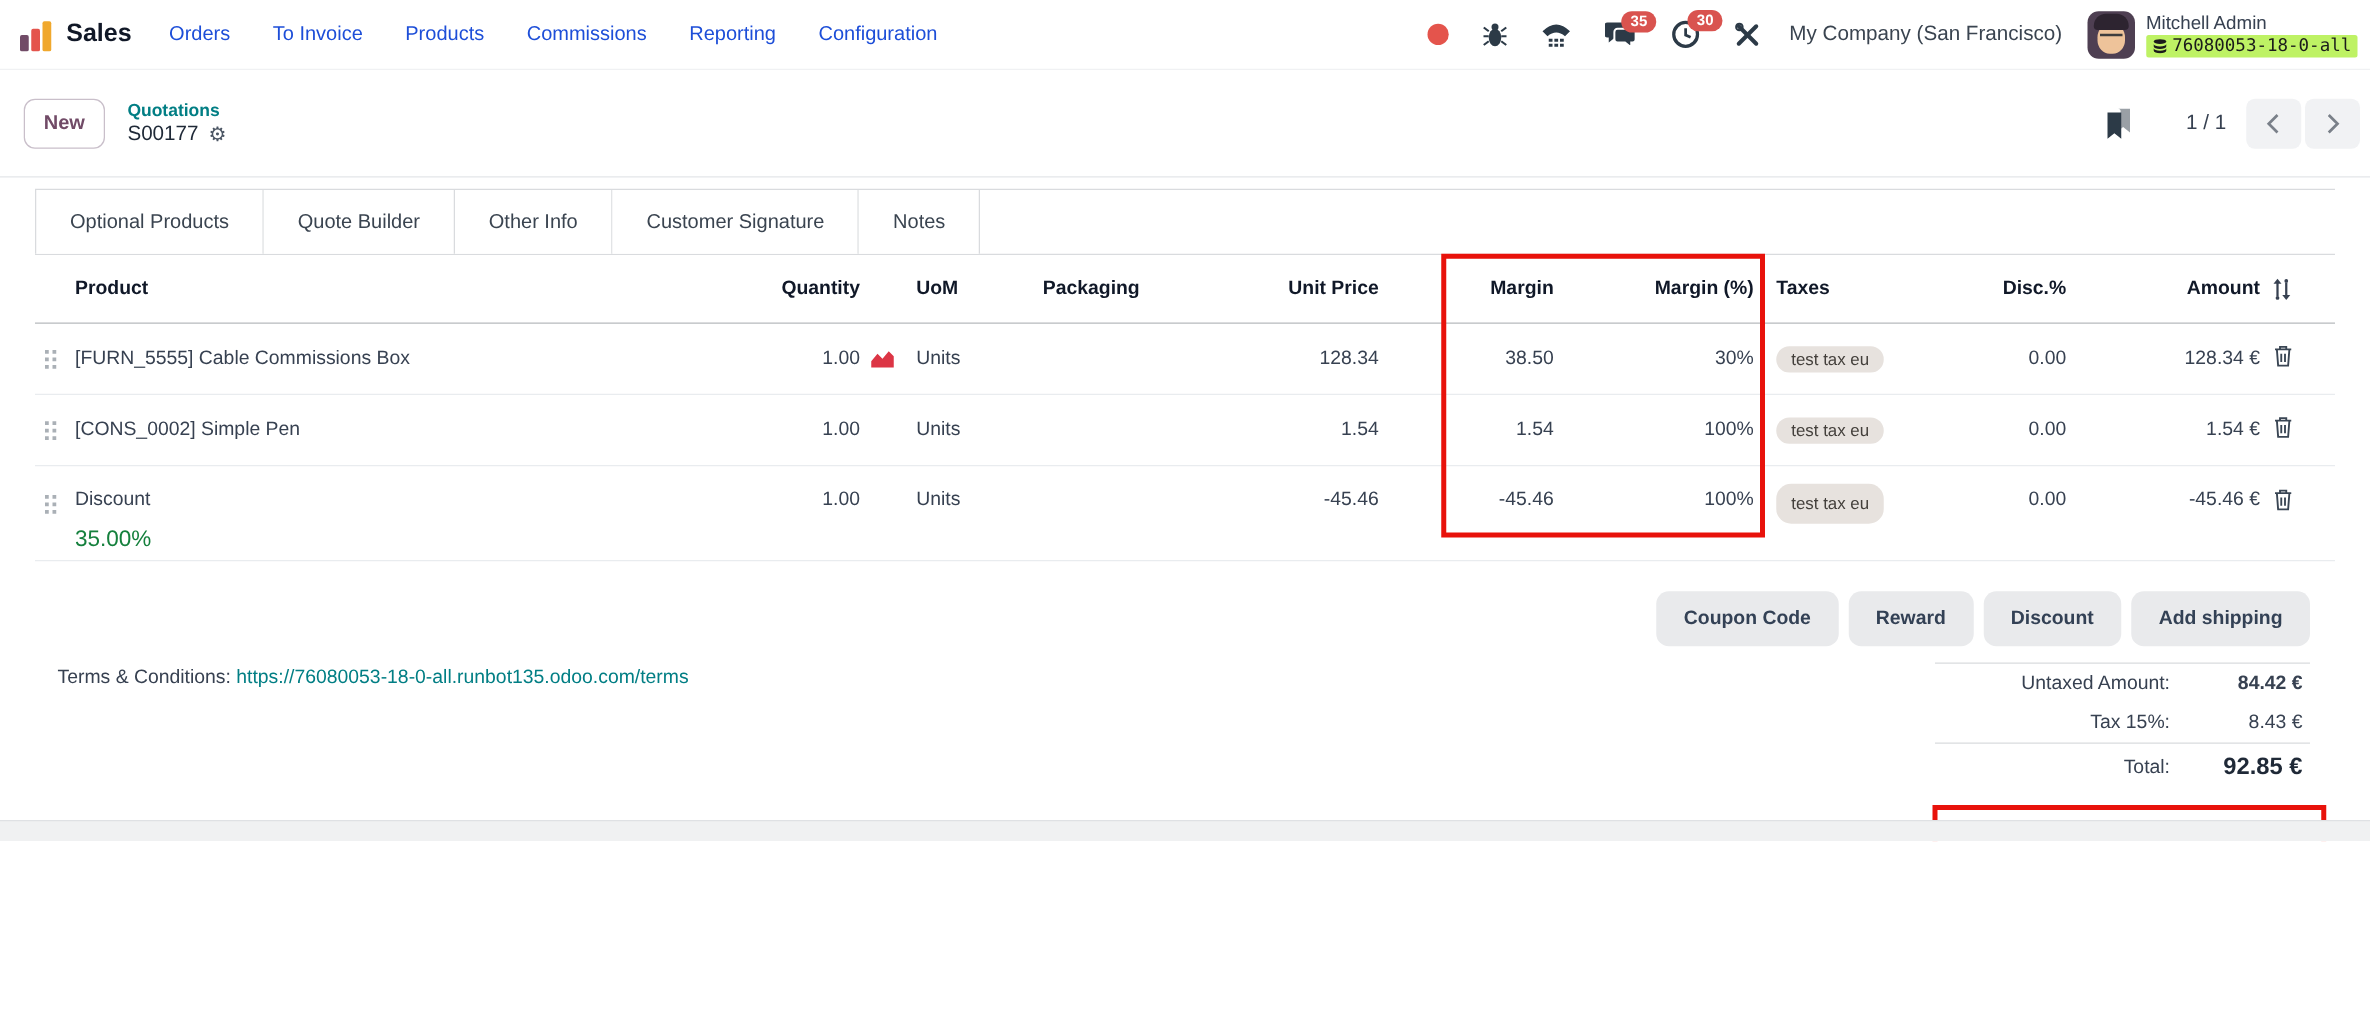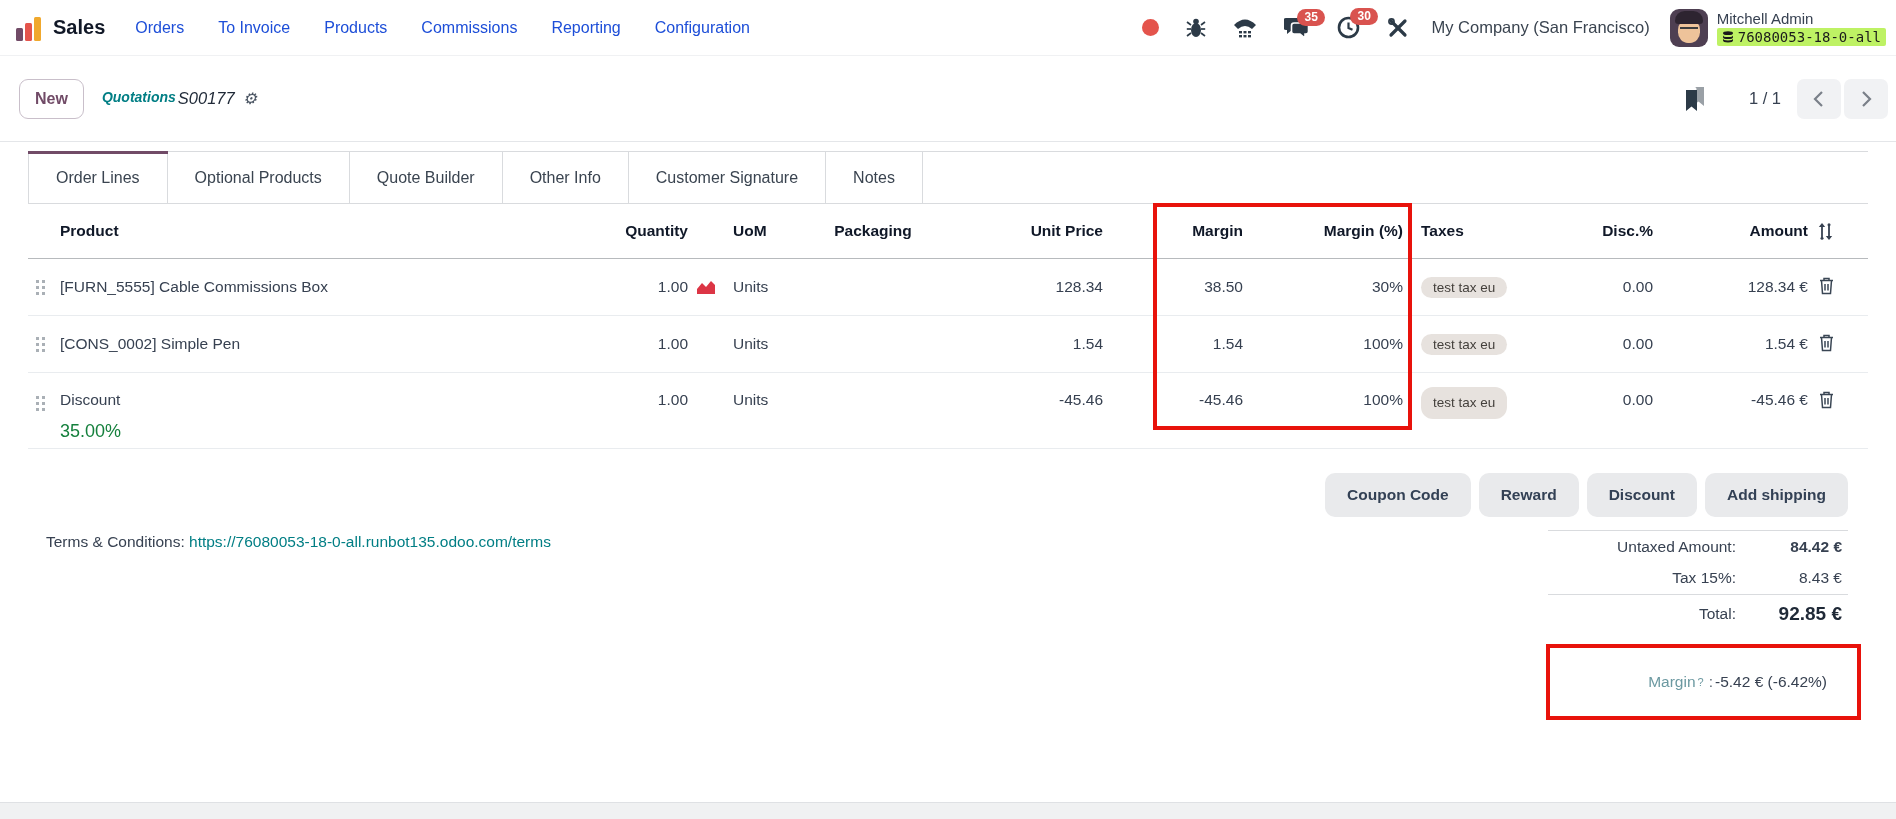--- a/index.html
+++ b/index.html
@@ -1,18 +1,18 @@
 <!DOCTYPE html>
 <html><head>
 <meta charset="utf-8">
 <style>
   * { box-sizing: border-box; }
   html,body { margin:0; padding:0; background:#fff; }
   body { font-family:"Liberation Sans", sans-serif; color:#374151; }
-  .page { position:relative; width:1896px; height:819px; background:#fff; overflow:hidden; }
+  .page { position:relative; width:1896px; height:673px; background:#fff; overflow:hidden; }
 
   
   .topbar { height:56px; display:flex; align-items:center; justify-content:space-between;
             padding:0 10px 0 16px; border-bottom:1px solid #f0f1f3; background:#fff; }
   .tb-left { display:flex; align-items:center; }
   .logo { display:flex; align-items:flex-end; gap:2px; height:26px; margin-right:12px; }
   .logo i { display:block; width:7px; border-radius:1.5px; }
   .logo .b1 { height:13px; background:#714B67; }
   .logo .b2 { height:18px; background:#e4544c; }
   .logo .b3 { height:24px; background:#f0a82d; }
@@ -32,21 +32,21 @@
   .avatar .glasses { position:absolute; left:10px; top:18px; width:18px; height:5px; border-top:2px solid #3d3d3d; }
   .userbox { display:flex; flex-direction:column; align-items:flex-start; }
   .username { font-size:15px; color:#374151; line-height:18px; cursor:pointer; }
   .dbbadge { display:flex; align-items:center; gap:4px; background:#bef264; padding:1px 5px; border-radius:2px;
              font-family:"DejaVu Sans Mono", monospace; font-size:14px; color:#1b1b1b; }
 
   
   .crumbrow { height:86px; display:flex; align-items:center; padding:0 8px 0 19px; border-bottom:1px solid #e4e6e9; }
   .btn-new { height:40px; padding:0 15px; background:#fff; border:1px solid #c9bfca; border-radius:9px;
              color:#714B67; font-size:16px; font-weight:700; cursor:pointer; font-family:inherit; }
-  .crumbs { margin-left:18px; display:flex; flex-direction:row; gap:2px;font-style:italic; }
+  .crumbs { margin-left:18px; display:flex; flex-direction:column; gap:2px; }
   .crumb-parent { color:#017e84; font-size:14px; font-weight:700; text-decoration:none; cursor:pointer; }
   .crumb-current { display:flex; align-items:center; gap:8px; font-size:16.5px; color:#1f2937; }
   .gear { font-size:16px; color:#4b5563; cursor:pointer; }
   .pager-zone { margin-left:auto; display:flex; align-items:center; }
   .bookmark { cursor:pointer; margin-right:42px; }
   .pager-count { font-size:16.5px; color:#374151; margin-right:16px; white-space:nowrap; }
   .nav-btn { width:44px; height:40px; background:#f1f2f4; border:none; border-radius:7px; display:flex;
              align-items:center; justify-content:center; cursor:pointer; }
   .nav-btn + .nav-btn { margin-left:3px; }
 
@@ -233,21 +233,20 @@
         <svg width="14" height="18" viewBox="0 0 14 18">
           <polyline points="4,2 11,9 4,16" fill="none" stroke="#7a8089" stroke-width="2.2"></polyline>
         </svg>
       </button>
     </div>
   </div>
 
   <div class="sheet">
 
     <div class="tabs">
-      <div class="tab active">Order Lines</div>
       <div class="tab">Optional Products</div>
       <div class="tab">Quote Builder</div>
       <div class="tab">Other Info</div>
       <div class="tab">Customer Signature</div>
       <div class="tab">Notes</div>
     </div>
 
     <div class="olgrid thead">
       <div></div>
       <div class="c-left">Product</div>

